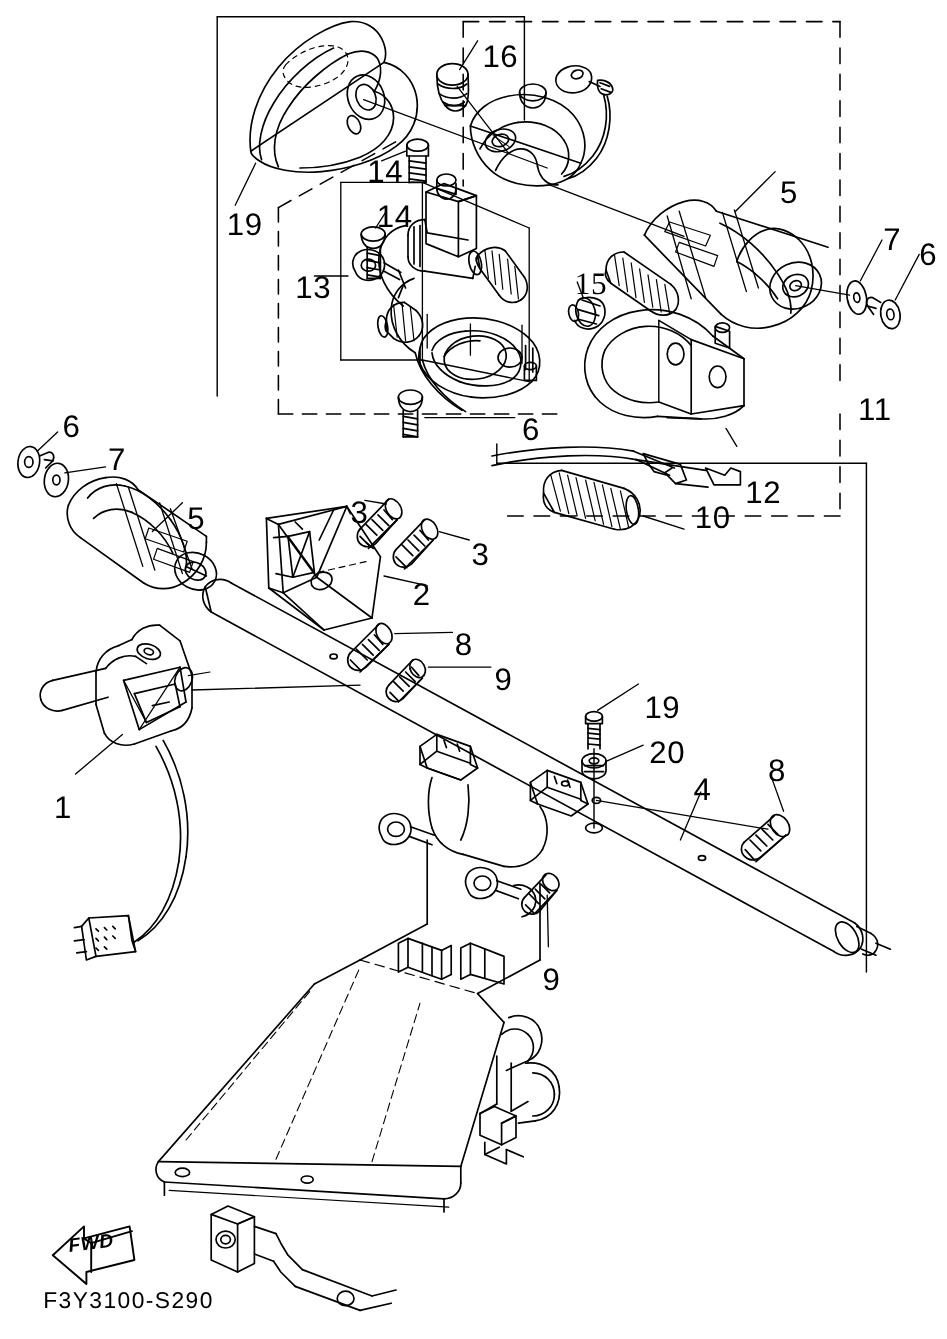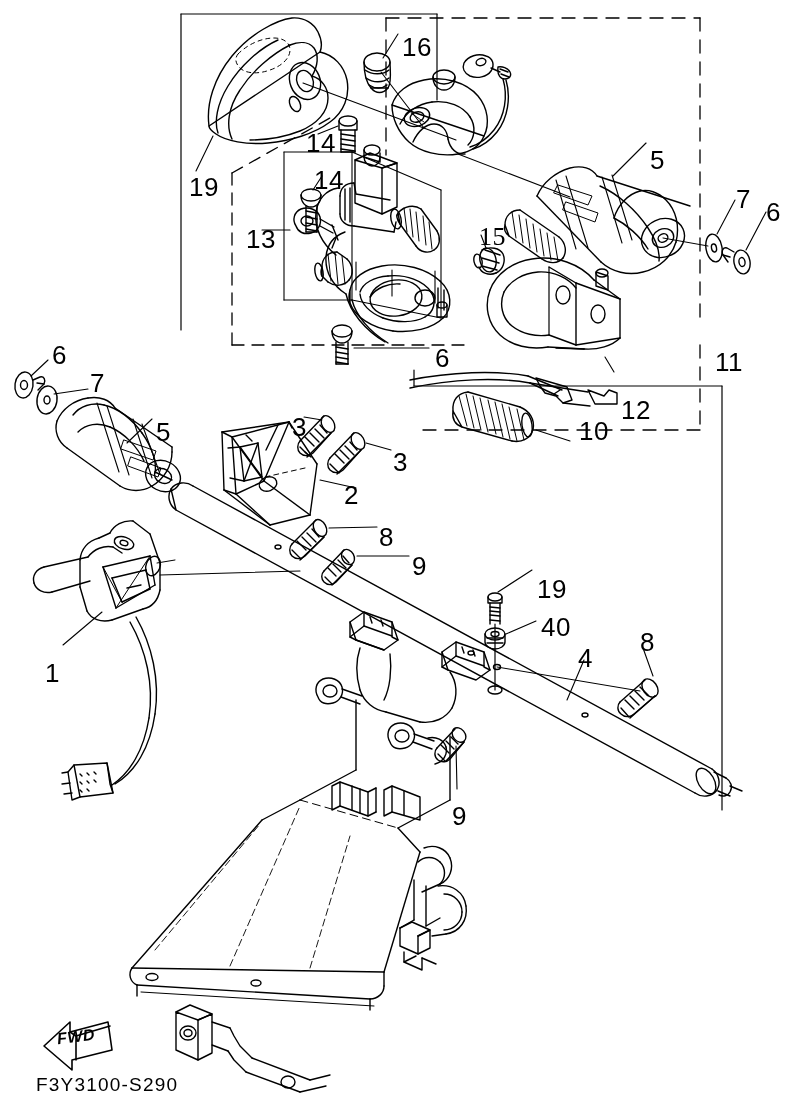--- a/index.html
+++ b/index.html
@@ -792,28 +792,28 @@
   <div class="cal" style="left:156px;top:419px;">5</div>
   <div class="cal" style="left:766px;top:199px;">6</div>
   <div class="cal" style="left:52px;top:342px;">6</div>
   <div class="cal" style="left:736px;top:186px;">7</div>
   <div class="cal" style="left:90px;top:370px;">7</div>
   <div class="cal" style="left:379px;top:524px;">8</div>
   <div class="cal" style="left:640px;top:629px;">8</div>
   <div class="cal" style="left:412px;top:553px;">9</div>
   <div class="cal" style="left:452px;top:803px;">9</div>
   <div class="cal" style="left:579px;top:418px;">10</div>
-  <div class="cal" style="left:715px;top:349px;text-align:center;">11</div>
+  <div class="cal" style="left:715px;top:328px;text-align:center;">11</div>
   <div class="cal" style="left:621px;top:373px;margin-top:24px;">12</div>
   <div class="cal" style="left:246px;top:226px;">13</div>
   <div class="cal" style="left:306px;top:130px;">14</div>
   <div class="cal" style="left:314px;top:167px;">14</div>
   <div class="cal" style="left:479px;top:224px;font-family:Liberation Serif, serif;">15</div>
   <div class="cal" style="left:402px;top:34px;">16</div>
   <div class="cal" style="left:435px;top:345px;">6</div>
   <div class="cal" style="left:189px;top:174px;">19</div>
   <div class="cal" style="left:537px;top:561px;margin-top:15px;">19</div>
-  <div class="cal" style="left:541px;top:614px;">40</div>
+  <div class="cal" style="left:541px;top:614px;">20</div>
 
   <div id="fwdlabel">FWD</div>
   <div id="partcode">F3Y3100-S290</div>
 
 </div>
 
 </body></html>

